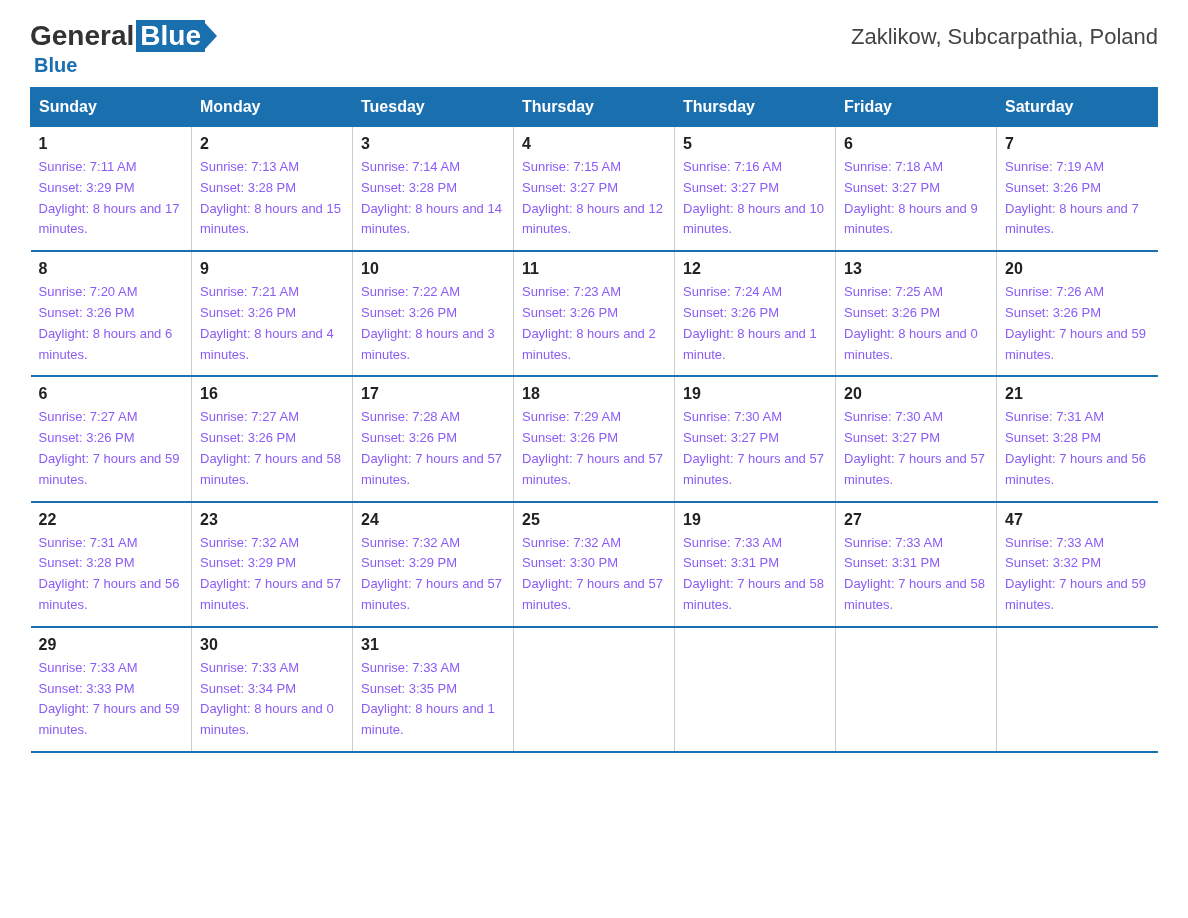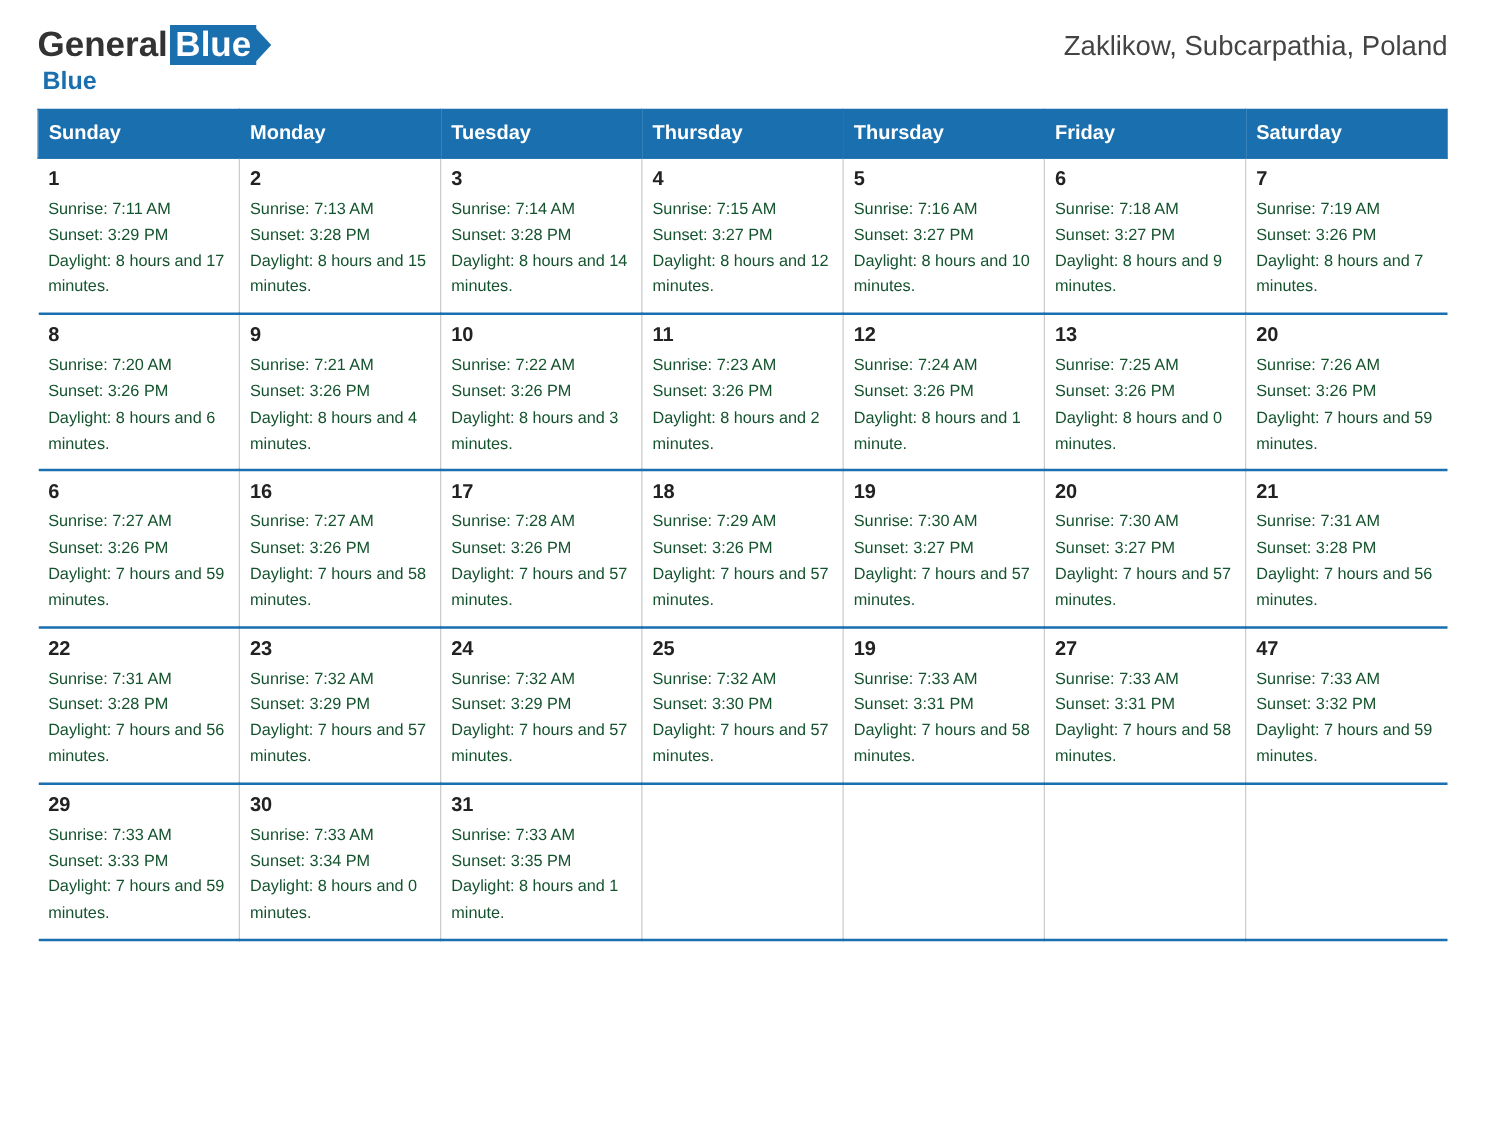--- a/index.html
+++ b/index.html
@@ -107,21 +107,21 @@
     .day-number {
       font-size: 16px;
       font-weight: bold;
       display: block;
       margin-bottom: 4px;
       color: #222;
     }
     .day-info {
       font-size: 13px;
       line-height: 1.6;
-      color: #14532d;
+      color: #8b5cf6;
     }
     .empty-cell {
       background: #fff;
     }
   </style>
 </head>
 <body>
 
 <div class="header">
   <div class="logo">

